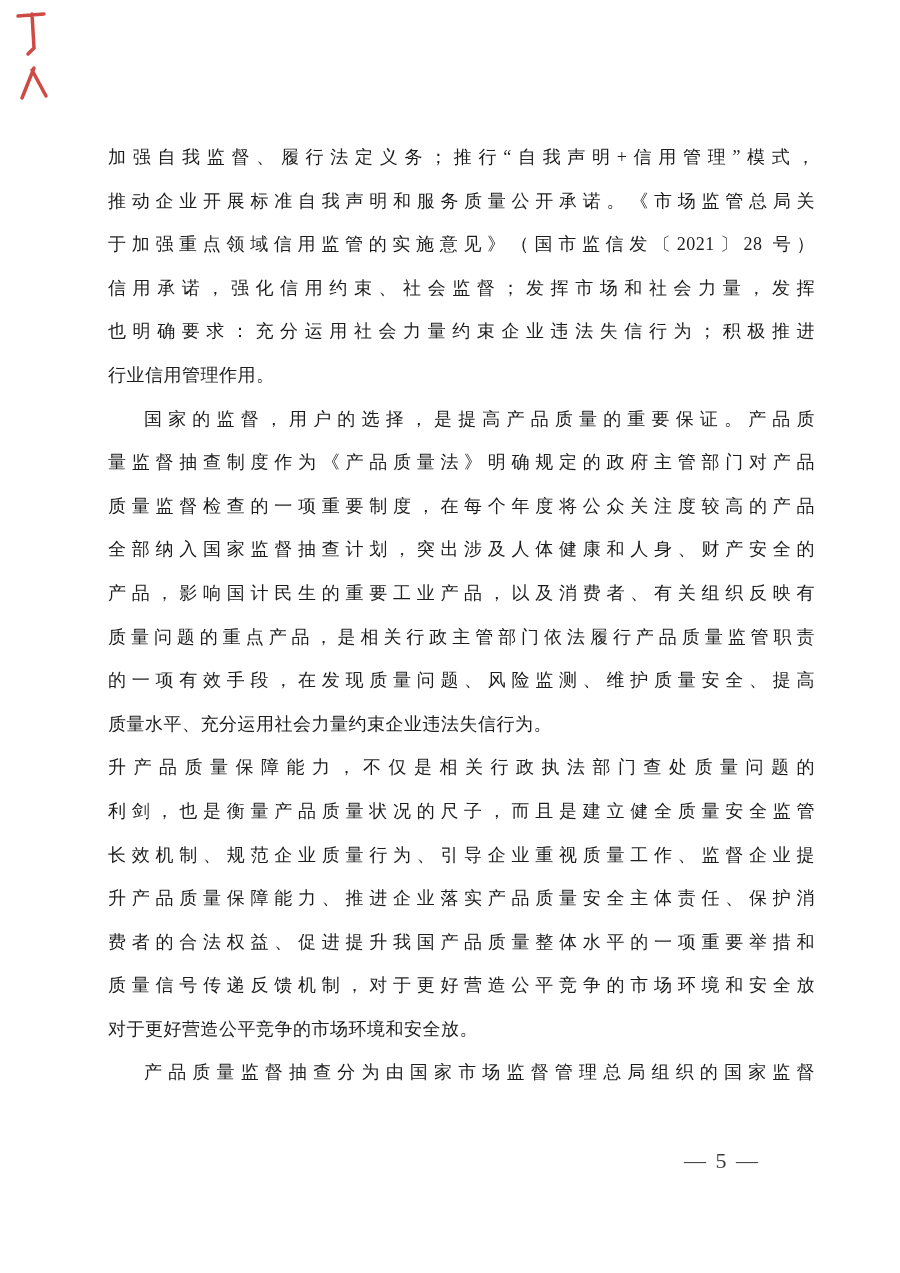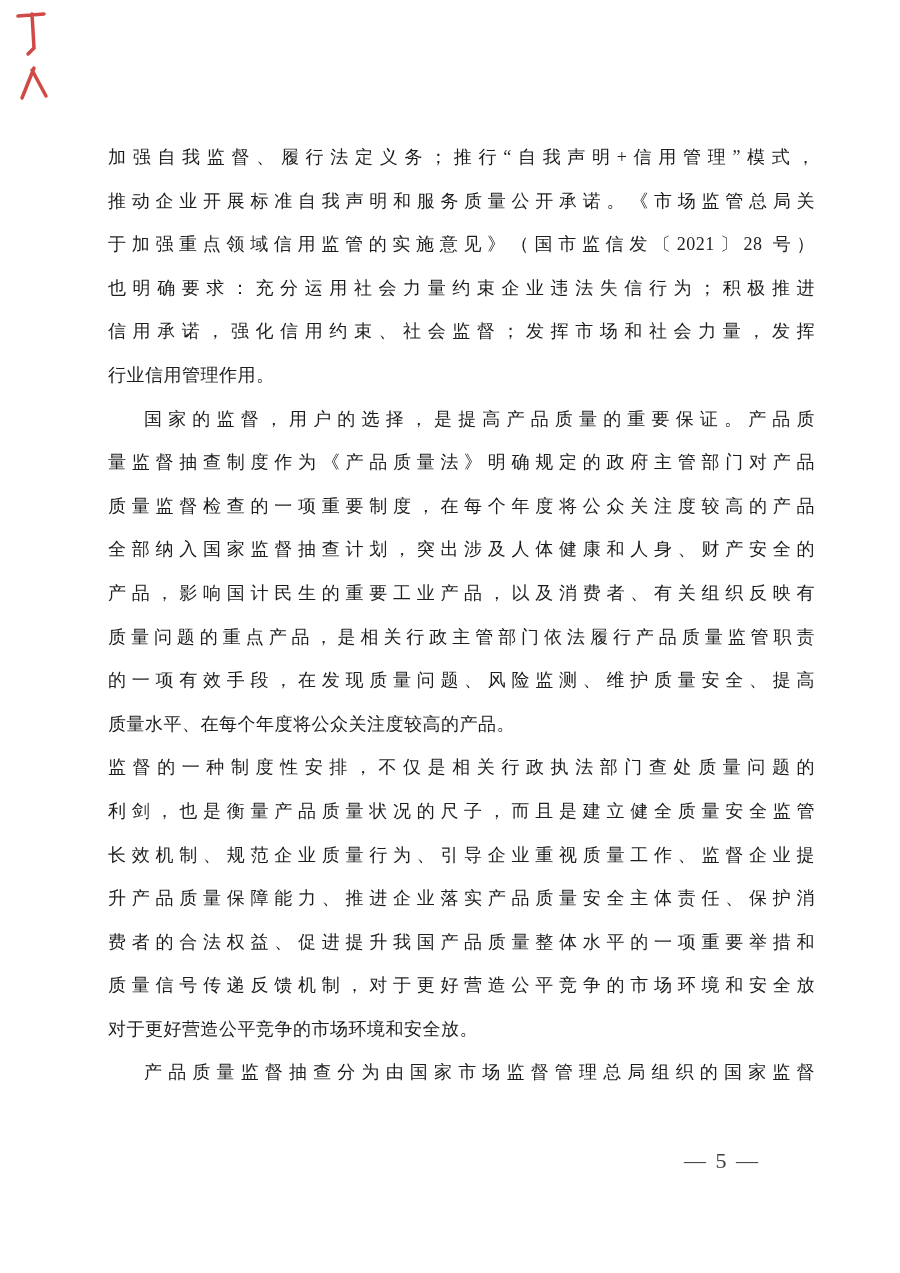--- a/index.html
+++ b/index.html
@@ -63,34 +63,34 @@
   <svg class="red-marks" viewBox="0 0 42 102" fill="none">
     <path d="M4 12 L30 10 M18 10 L20 44 L14 50" stroke-width="3.5" stroke-linecap="round" stroke="#cf4a45"></path>
     <path d="M20 64 L8 94 M18 66 L32 92" stroke-width="3.5" stroke-linecap="round" stroke="#cf4a45"></path>
   </svg>
 
   <div class="text-block">
 
     <div class="line">加强自我监督、履行法定义务；推行“自我声明+信用管理”模式，</div>
     <div class="line">推动企业开展标准自我声明和服务质量公开承诺。《市场监管总局关</div>
     <div class="line">于加强重点领域信用监管的实施意见》（国市监信发〔2021〕28 号）</div>
+    <div class="line">信用承诺，强化信用约束、社会监督；发挥市场和社会力量，发挥</div>
     <div class="line">也明确要求：充分运用社会力量约束企业违法失信行为；积极推进</div>
-    <div class="line">信用承诺，强化信用约束、社会监督；发挥市场和社会力量，发挥</div>
     <div class="line last">行业信用管理作用。</div>
 
     <div class="line indent">国家的监督，用户的选择，是提高产品质量的重要保证。产品质</div>
     <div class="line">量监督抽查制度作为《产品质量法》明确规定的政府主管部门对产品</div>
     <div class="line">质量监督检查的一项重要制度，在每个年度将公众关注度较高的产品</div>
     <div class="line">全部纳入国家监督抽查计划，突出涉及人体健康和人身、财产安全的</div>
     <div class="line">产品，影响国计民生的重要工业产品，以及消费者、有关组织反映有</div>
     <div class="line">质量问题的重点产品，是相关行政主管部门依法履行产品质量监管职责</div>
     <div class="line">的一项有效手段，在发现质量问题、风险监测、维护质量安全、提高</div>
-    <div class="line last">质量水平、在每个年度将公众关注度较高的产品。</div>
+    <div class="line last">质量水平、充分运用社会力量约束企业违法失信行为。</div>
 
-    <div class="line">监督的一种制度性安排，不仅是相关行政执法部门查处质量问题的</div>
+    <div class="line">升产品质量保障能力，不仅是相关行政执法部门查处质量问题的</div>
     <div class="line">利剑，也是衡量产品质量状况的尺子，而且是建立健全质量安全监管</div>
     <div class="line">长效机制、规范企业质量行为、引导企业重视质量工作、监督企业提</div>
     <div class="line">升产品质量保障能力、推进企业落实产品质量安全主体责任、保护消</div>
     <div class="line">费者的合法权益、促进提升我国产品质量整体水平的一项重要举措和</div>
     <div class="line">质量信号传递反馈机制，对于更好营造公平竞争的市场环境和安全放</div>
     <div class="line last">对于更好营造公平竞争的市场环境和安全放。</div>
 
     <div class="line indent">产品质量监督抽查分为由国家市场监督管理总局组织的国家监督</div>
   </div>
 

